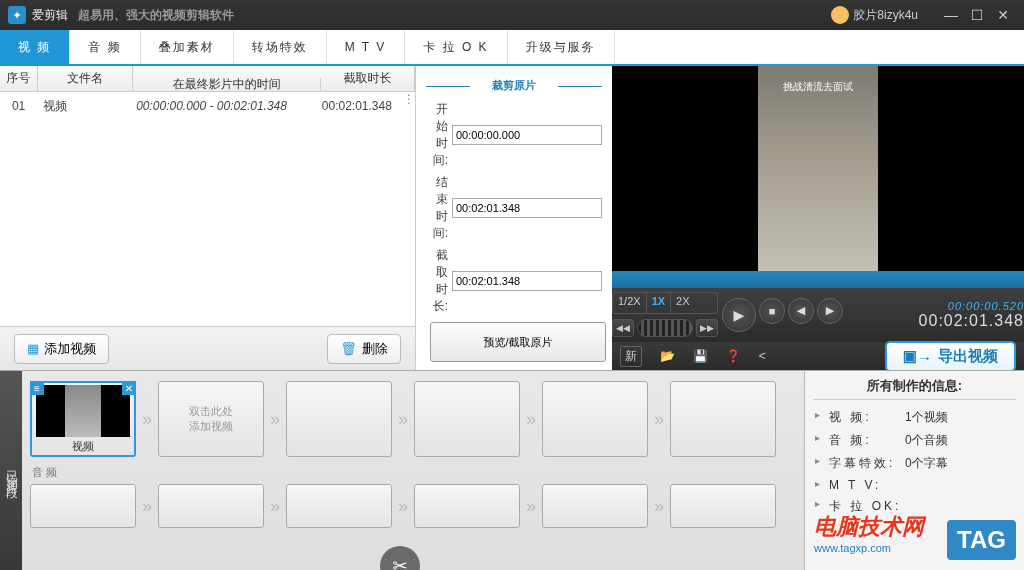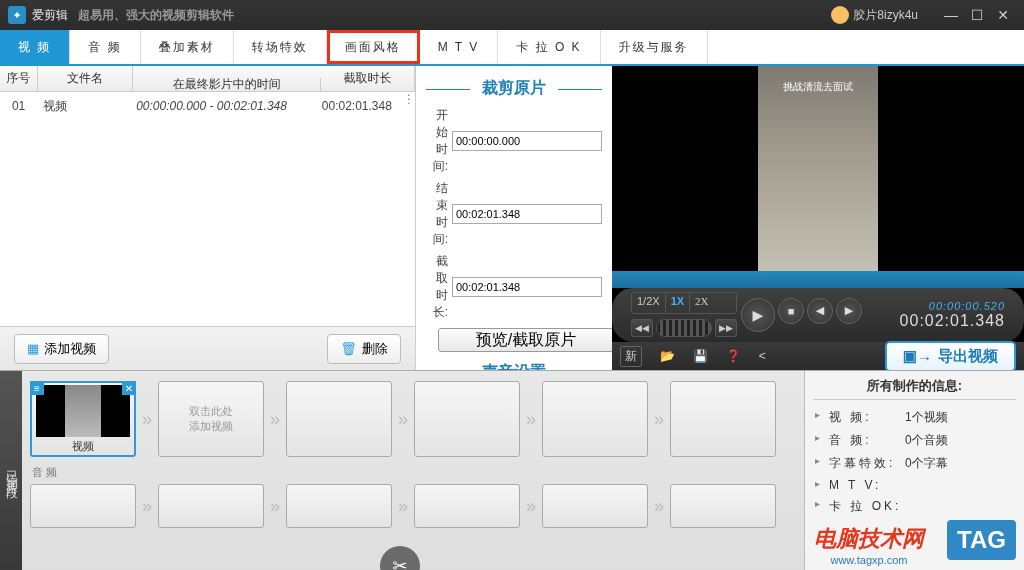--- a/index.html
+++ b/index.html
@@ -22,37 +22,37 @@
 .th { border-right: 1px solid #ccc; display: flex; align-items: center; justify-content: center; }
 .th1 { width: 40px; } .th2 { width: 102px; } .th3 { width: 200px; margin-top: 12px; } .th4 { width: 100px; }
 .table-row { display: flex; height: 28px; font-size: 12px; color: #444; background: #fff; }
 .td { display: flex; align-items: center; padding: 0 6px; }
 .td1 { width: 40px; justify-content: center; } .td2 { width: 102px; } .td3 { width: 200px; font-style: italic; } .td4 { width: 100px; justify-content: center; }
 .row-menu { width: 14px; text-align: center; color: #888; cursor: pointer; }
 .table-body { flex: 1; background: #fff; }
 .left-bottom { height: 44px; background: linear-gradient(#f2f2f2,#e7e7e7); border-top: 1px solid #ccc; display: flex; align-items: center; padding: 0 14px; justify-content: space-between; }
 .btn { display: inline-flex; align-items: center; gap: 5px; padding: 5px 12px; border: 1px solid #bbb; border-radius: 4px; background: linear-gradient(#fff,#eee); font-size: 13px; cursor: pointer; }
 .mid-panel { width: 196px; padding: 8px 10px; font-size: 12px; color: #333; }
-.section-title { text-align: center; font-size: 16px; color: #2080b8; position: relative; margin: 4px 0 8px; font-weight: bold; }
+.section-title { text-align: center; font-size: 11px; color: #2080b8; position: relative; margin: 4px 0 8px; font-weight: bold; }
 .section-title:before, .section-title:after { content: ""; position: absolute; top: 50%; width: 44px; height: 1px; background: #2080b8; }
 .section-title:before { left: 0; } .section-title:after { right: 0; }
 .form-row { display: flex; align-items: center; margin-bottom: 5px; font-size: 12px; }
 .form-row label { width: 62px; text-align: right; margin-right: 4px; color: #404040; }
 .form-row input[type=text], .form-row select { flex: 1; height: 20px; border: 1px solid #aaa; font-size: 11px; padding: 0 3px; }
-.wide-btn { width: 100%; height: 24px; border: 1px solid #999; background: linear-gradient(#fcfcfc,#e8e8e8); border-radius: 3px; font-size: 16px; cursor: pointer; margin: 2px 12px 6px; }
+.wide-btn { width: 100%; height: 40px; border: 1px solid #999; background: linear-gradient(#fcfcfc,#e8e8e8); border-radius: 3px; font-size: 11px; cursor: pointer; margin: 2px 4px 6px; }
 .volume-row { display: flex; align-items: center; gap: 4px; }
 .slider { flex: 1; height: 4px; background: #ccc; border-radius: 2px; position: relative; }
 .slider .thumb { position: absolute; left: 40%; top: -4px; width: 10px; height: 12px; background: #fff; border: 1px solid #888; border-radius: 2px; }
 .check-row { display: flex; align-items: center; gap: 4px; margin: 6px 0 8px; }
 .preview-panel { flex: 1; background: #000; display: flex; flex-direction: column; }
 .video-area { flex: 1; background: #000; display: flex; align-items: center; justify-content: center; position: relative; }
 .video-thumb { width: 120px; height: 205px; background: linear-gradient(#7d7a72,#a09a8d 40%,#c4c0b4); position: relative; }
 .video-thumb .caption { position: absolute; top: 14px; left: 0; right: 0; text-align: center; font-size: 10px; color: #fff; }
 .timeline-strip { height: 18px; background: linear-gradient(#2788bd,#1a6f9f); width: 100%; }
-.controls-bar { height: 58px; background: linear-gradient(#404040,#2b2b2b); display: flex; align-items: center; padding: 0 19px; gap: 4px; border-radius: 21px; }
+.controls-bar { height: 58px; background: linear-gradient(#404040,#2b2b2b); display: flex; align-items: center; padding: 0 0; gap: 4px; }
 .speed-box { display: flex; border: 1px solid #555; border-radius: 3px; overflow: hidden; height: 22px; font-size: 11px; }
 .speed-box span { padding: 2px 5px; color: #ccc; border-right: 1px solid #555; cursor: pointer; }
 .speed-box span.active { color: #3fb4f0; font-weight: bold; }
 .play-ctrl { display: flex; gap: 3px; }
 .ctrl-btn { width: 26px; height: 26px; border-radius: 50%; background: radial-gradient(#555,#333); border: 1px solid #666; color: #ddd; display: flex; align-items: center; justify-content: center; font-size: 11px; cursor: pointer; }
 .ctrl-btn.big { width: 34px; height: 34px; font-size: 14px; }
 .time-display { margin-left: auto; text-align: right; font-family: monospace; }
 .time-display .t1 { color: #3fb4f0; font-size: 11px; letter-spacing: 1px; font-style: italic; }
 .time-display .t2 { color: #ddd; font-size: 16px; letter-spacing: 1px; }
 .step-row { display: flex; gap: 3px; margin-top: 2px; }
@@ -72,21 +72,21 @@
 .clip .thumb { width: 94px; height: 52px; background: #000; margin-bottom: 2px; display: flex; align-items: center; justify-content: center; }
 .clip .thumb .inner { width: 36px; height: 52px; background: linear-gradient(#888,#bbb); }
 .clip.audio { height: 44px; }
 .arrow { color: #bbb; font-size: 18px; }
 .clip-label-row { font-size: 11px; color: #777; margin: 0 0 4px 2px; }
 .info-panel { width: 220px; border-left: 1px solid #bbb; background: #f4f4f4; padding: 6px 8px; font-size: 12px; }
 .info-title { text-align: center; font-weight: bold; color: #333; border-bottom: 1px solid #ccc; padding-bottom: 4px; margin-bottom: 6px; font-size: 13px; }
 .info-row { display: flex; padding: 3px 2px; color: #333; }
 .info-row .k { width: 76px; letter-spacing: 3px; }
 .info-row .arrow-s { width: 14px; color: #888; cursor: pointer; font-size: 10px; }
-.watermark { position: absolute; bottom: 4px; right: 100px; font-size: 22px; font-weight: bold; font-style: italic; color: #e8341b; text-align: center; }
+.watermark { position: absolute; bottom: 16px; right: 100px; font-size: 22px; font-weight: bold; font-style: italic; color: #e8341b; }
 .watermark .url { display: block; font-size: 11px; color: #2a7ab8; font-weight: normal; font-style: normal; }
 .tag-badge { position: absolute; bottom: 10px; right: 8px; background: #3088c4; color: #fff; padding: 6px 10px; font-size: 24px; font-weight: bold; border-radius: 4px; }
 .scissors { position: absolute; bottom: -16px; left: 380px; width: 40px; height: 40px; border-radius: 50%; background: #6a6a6a; color: #fff; display: flex; align-items: center; justify-content: center; font-size: 18px; }
 </style>
 </head>
 <body>
 
 <div class="titlebar">
   <div class="logo">✦</div>
   <span class="title">爱剪辑</span>
@@ -99,21 +99,20 @@
   <div class="winbtn">—</div>
   <div class="winbtn">☐</div>
   <div class="winbtn">✕</div>
 </div>
 
 <div class="tabs">
   <div class="tab active">视 频</div>
   <div class="tab">音 频</div>
   <div class="tab">叠加素材</div>
   <div class="tab">转场特效</div>
-  <div class="tab highlight">画面风格</div>
   <div class="tab">M T V</div>
   <div class="tab">卡 拉 O K</div>
   <div class="tab">升级与服务</div>
 </div>
 
 <div class="main">
   <div class="left-panel">
     <div class="table-header">
       <div class="th th1">序号</div>
       <div class="th th2">文件名</div>
@@ -184,21 +183,21 @@
       <div class="video-thumb">
         <div class="caption">挑战清流去面试</div>
       </div>
     </div>
     <div class="timeline-strip"></div>
     <div class="controls-bar">
       <div style="display:flex;flex-direction:column;gap:3px;">
         <div class="speed-box">
           <span>1/2X</span>
           <span class="active">1X</span>
-          <span style="border:none;font-family:Liberation Serif, serif;">2X</span>
+          <span style="border:none;">2X</span>
         </div>
         <div class="step-row">
           <div class="step-btn">◀◀</div>
           <div class="wheel"></div>
           <div class="step-btn">▶▶</div>
         </div>
       </div>
       <div class="play-ctrl">
         <div class="ctrl-btn big">▶</div>
         <div class="ctrl-btn">■</div>

